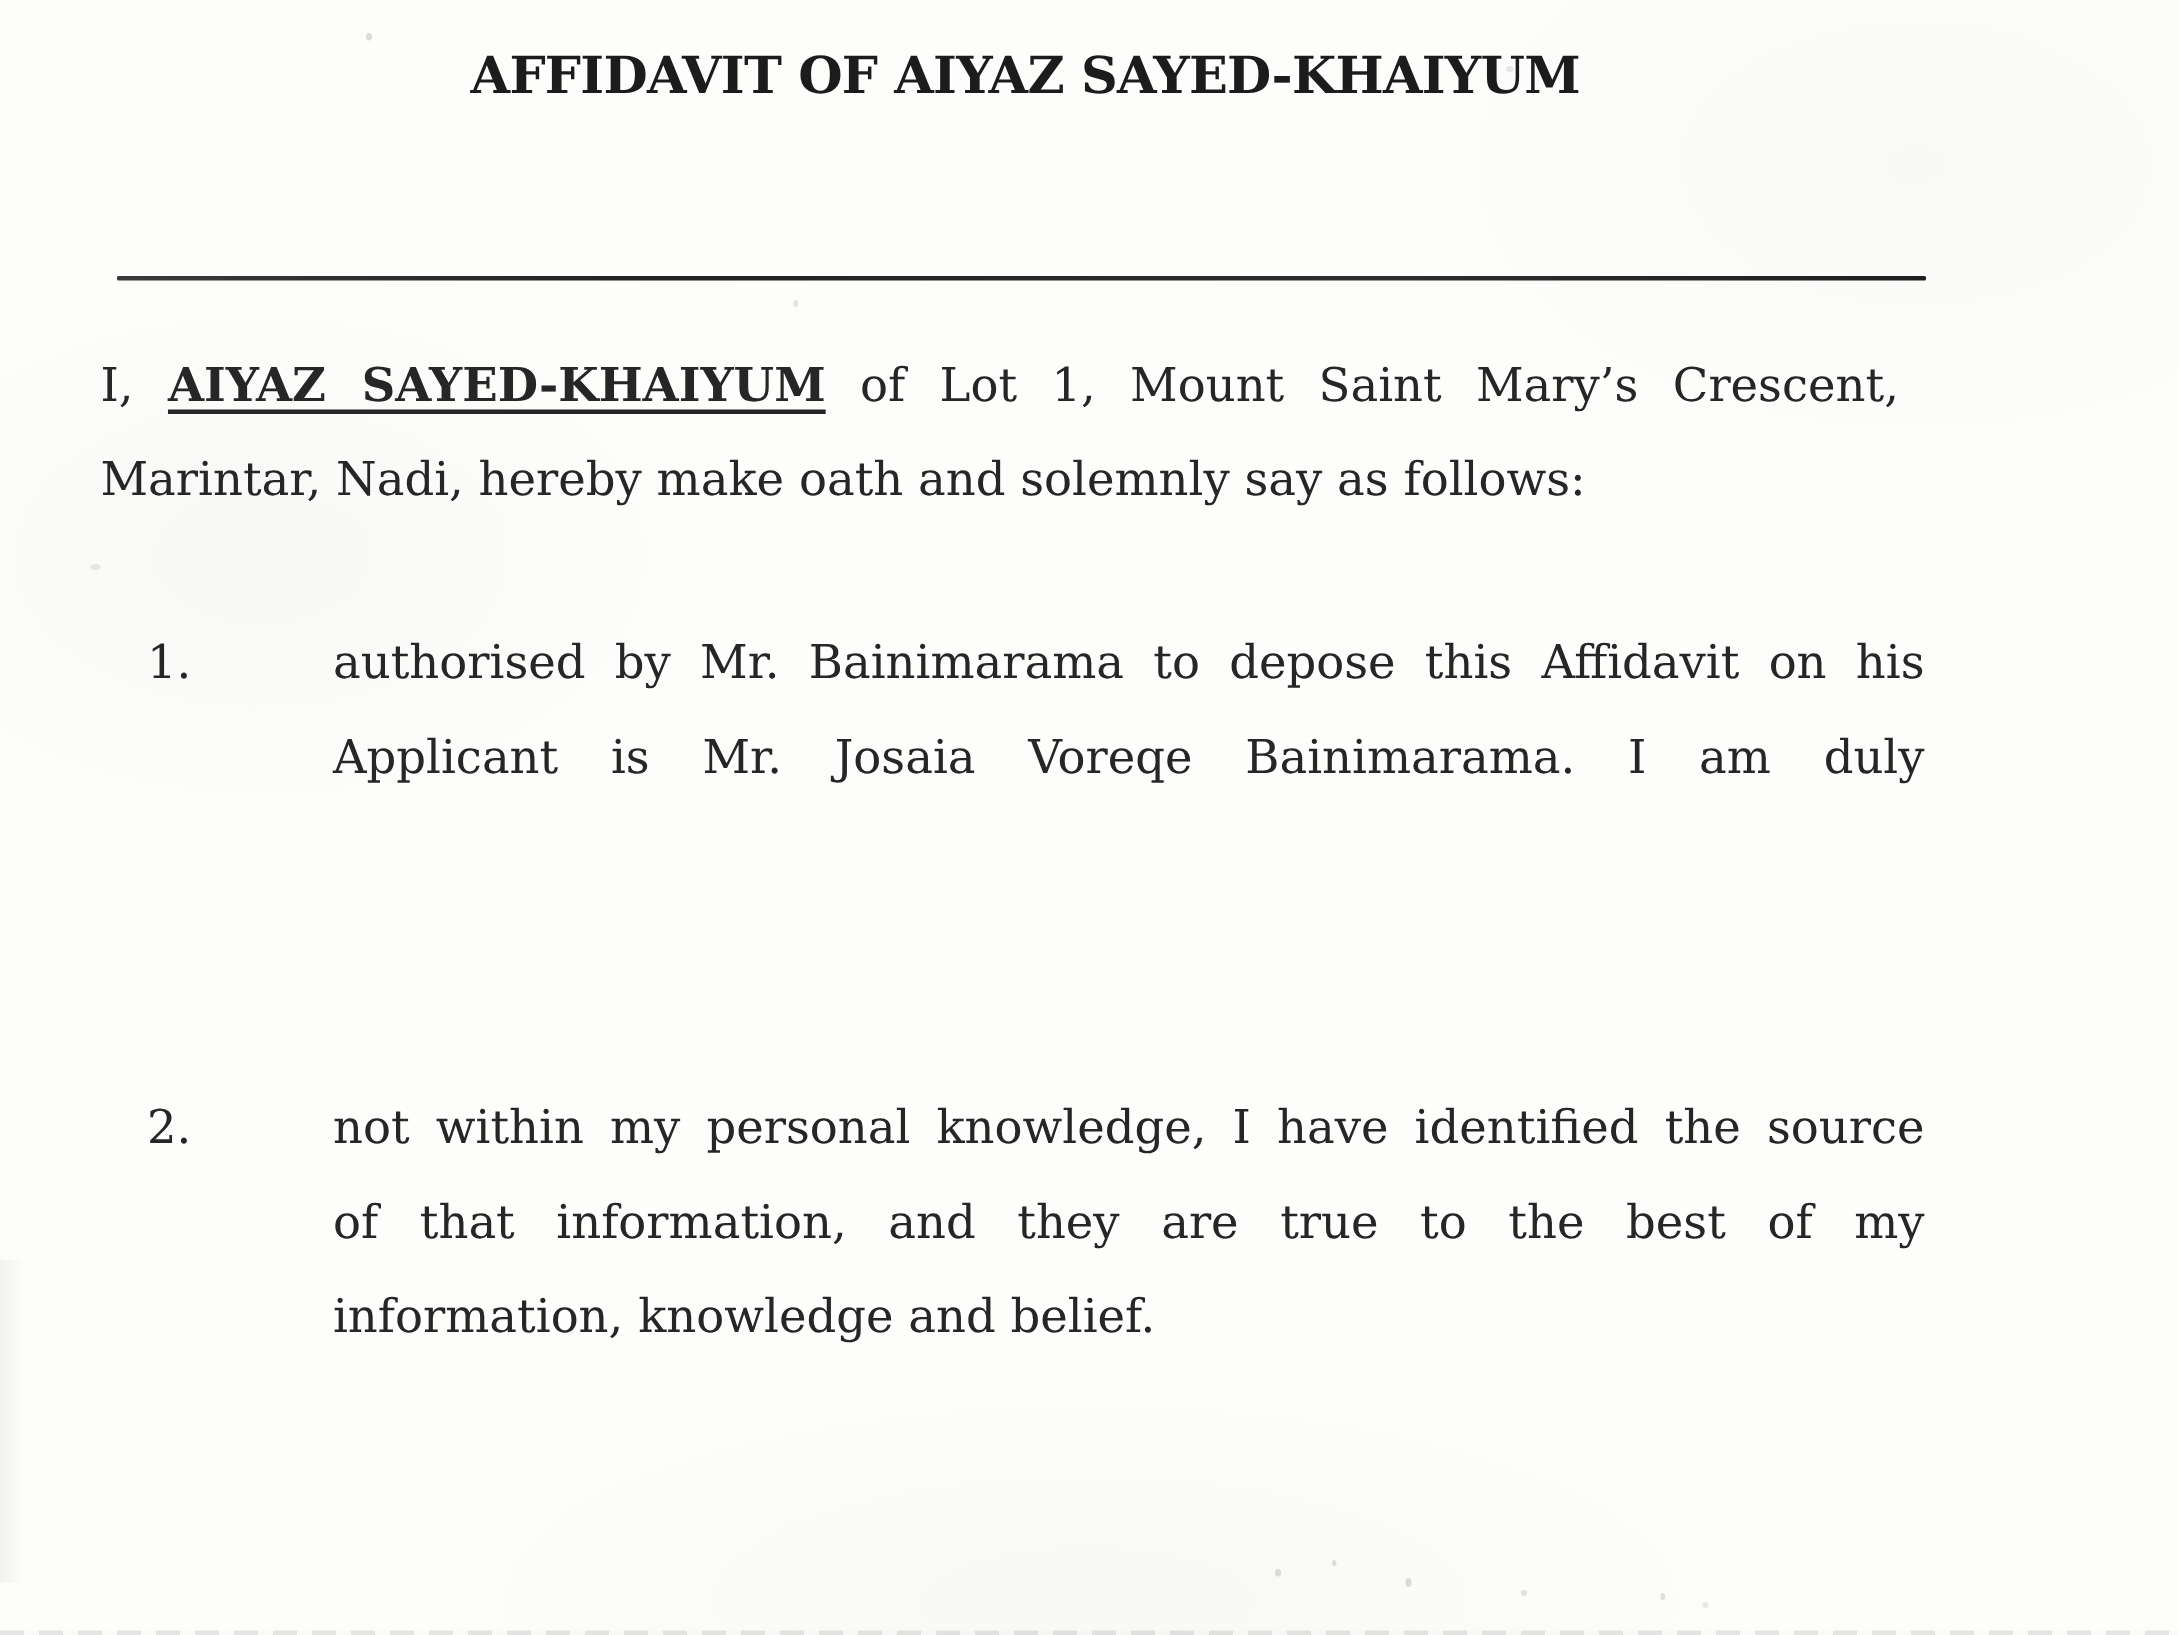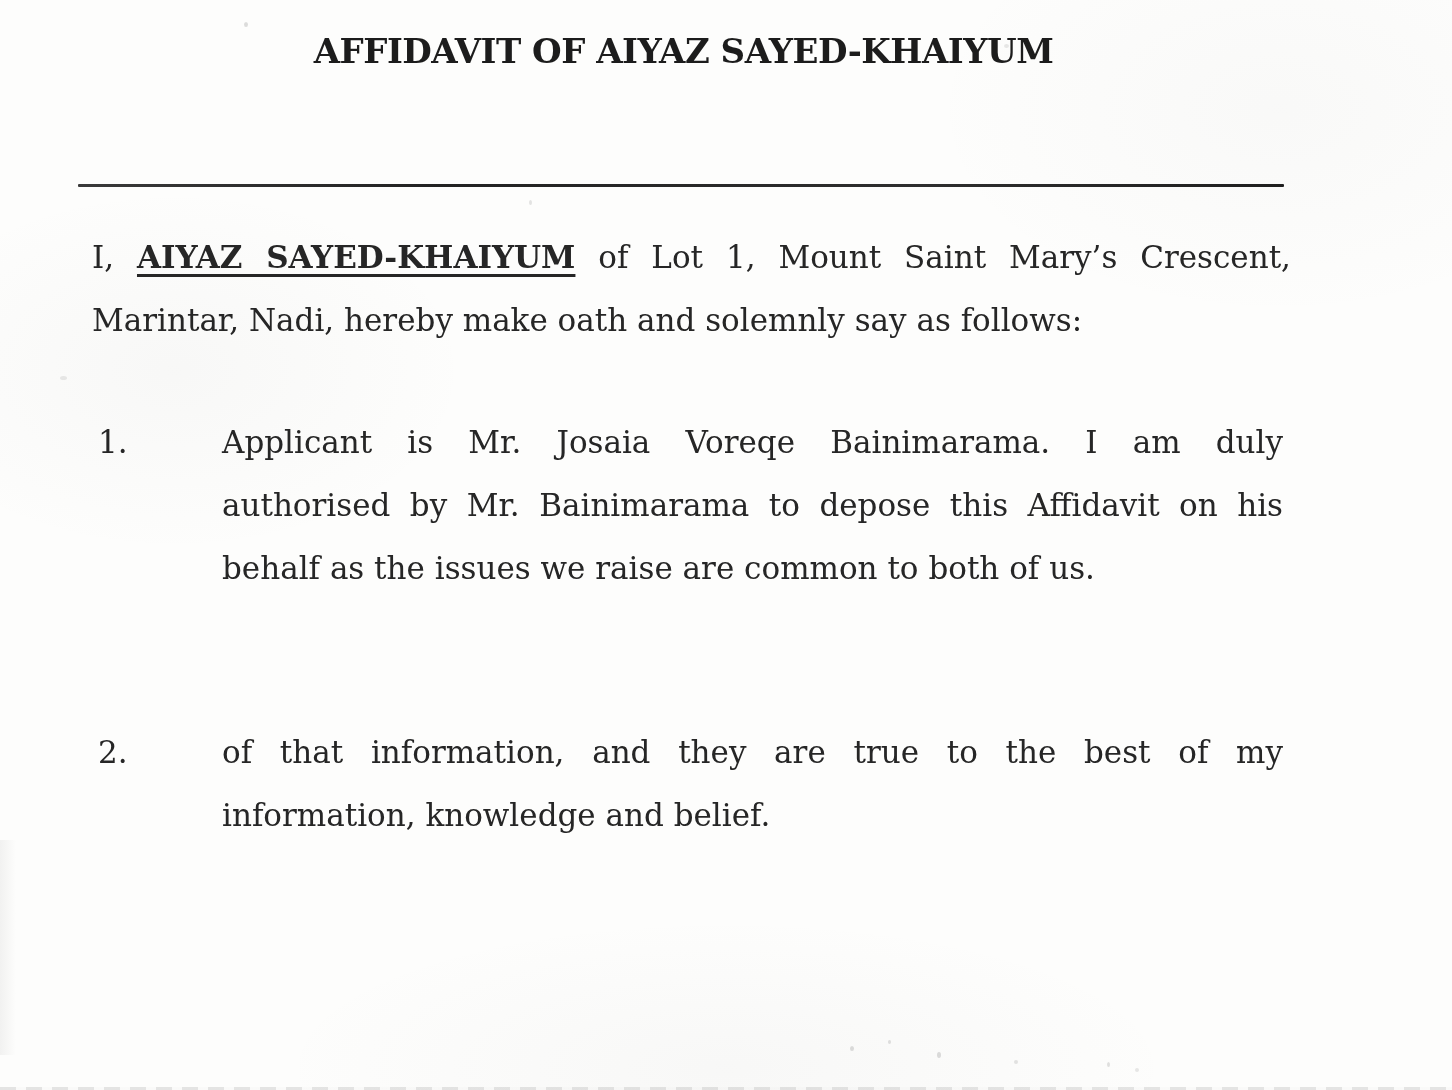--- a/index.html
+++ b/index.html
@@ -31,21 +31,21 @@
     color:#1c1c1c;
   }
   .rule {
     position:absolute; top:184px; left:78px; width:1206px; height:3px;
     background:linear-gradient(90deg,#3a3a3a,#222 30%,#2e2e2e 70%,#1f1f1f);
     border-radius:1px;
   }
   .bodytext { font-size:31px; }
   .line { height:63px; line-height:63px; }
   .jline { text-align:justify; text-align-last:justify; }
-  .intro { position:absolute; top:226px; left:92px; width:1199px; }
+  .intro { position:absolute; top:226px; left:67px; width:1199px; }
   .name {
     font-weight:bold;
     text-decoration:underline;
     text-decoration-thickness:3px;
     text-underline-offset:6px;
   }
   .para { position:absolute; left:0; width:1452px; }
   .para-1 { top:411px; }
   .para-2 { top:721px; }
   .num { position:absolute; left:98px; top:0; height:63px; line-height:63px; }
@@ -87,29 +87,29 @@
   <div class="rule"></div>
 
   <div class="intro bodytext">
     <div class="line jline"><span>I, </span><span class="name">AIYAZ SAYED-KHAIYUM</span><span> of Lot 1, Mount Saint Mary’s Crescent,</span></div>
     <div class="line">Marintar, Nadi, hereby make oath and solemnly say as follows:</div>
   </div>
 
   <div class="para para-1 bodytext">
     <div class="num">1.</div>
     <div class="ptext">
+      <div class="line jline">authorised by Mr. Bainimarama to depose this Affidavit on his</div>
       <div class="line jline">Applicant is Mr. Josaia Voreqe Bainimarama. I am duly</div>
-      <div class="line jline">authorised by Mr. Bainimarama to depose this Affidavit on his</div>
-      <div class="line">behalf as the issues we raise are common to both of us.</div>
     </div>
   </div>
 
   <div class="para para-2 bodytext">
     <div class="num">2.</div>
     <div class="ptext">
+      <div class="line jline">not within my personal knowledge, I have identified the source</div>
       <div class="line jline">of that information, and they are true to the best of my</div>
       <div class="line">information, knowledge and belief.</div>
     </div>
   </div>
 
   <div class="edge-smudge"></div>
   <div class="bottom-edge"></div>
   <div class="speck s1"></div>
   <div class="speck s2"></div>
   <div class="speck s3"></div>

